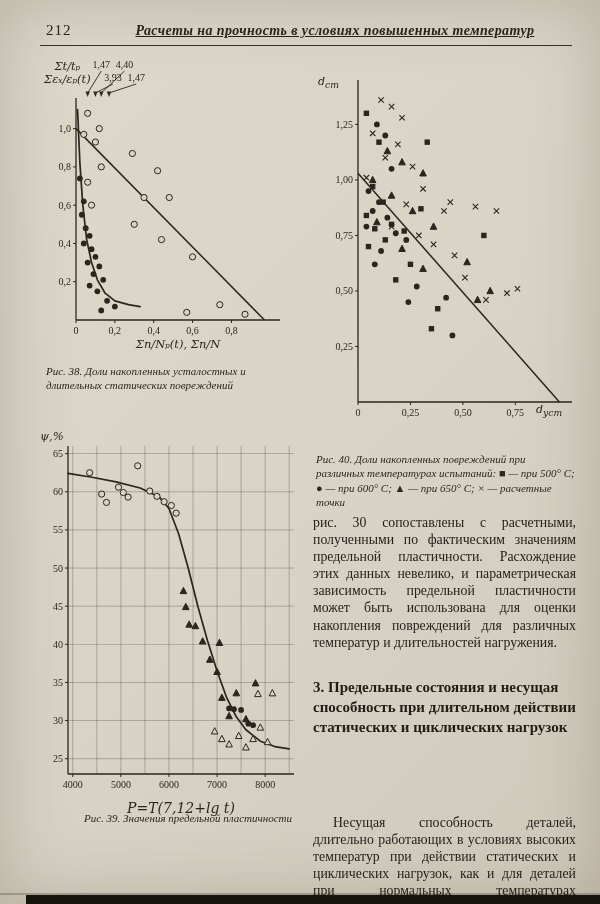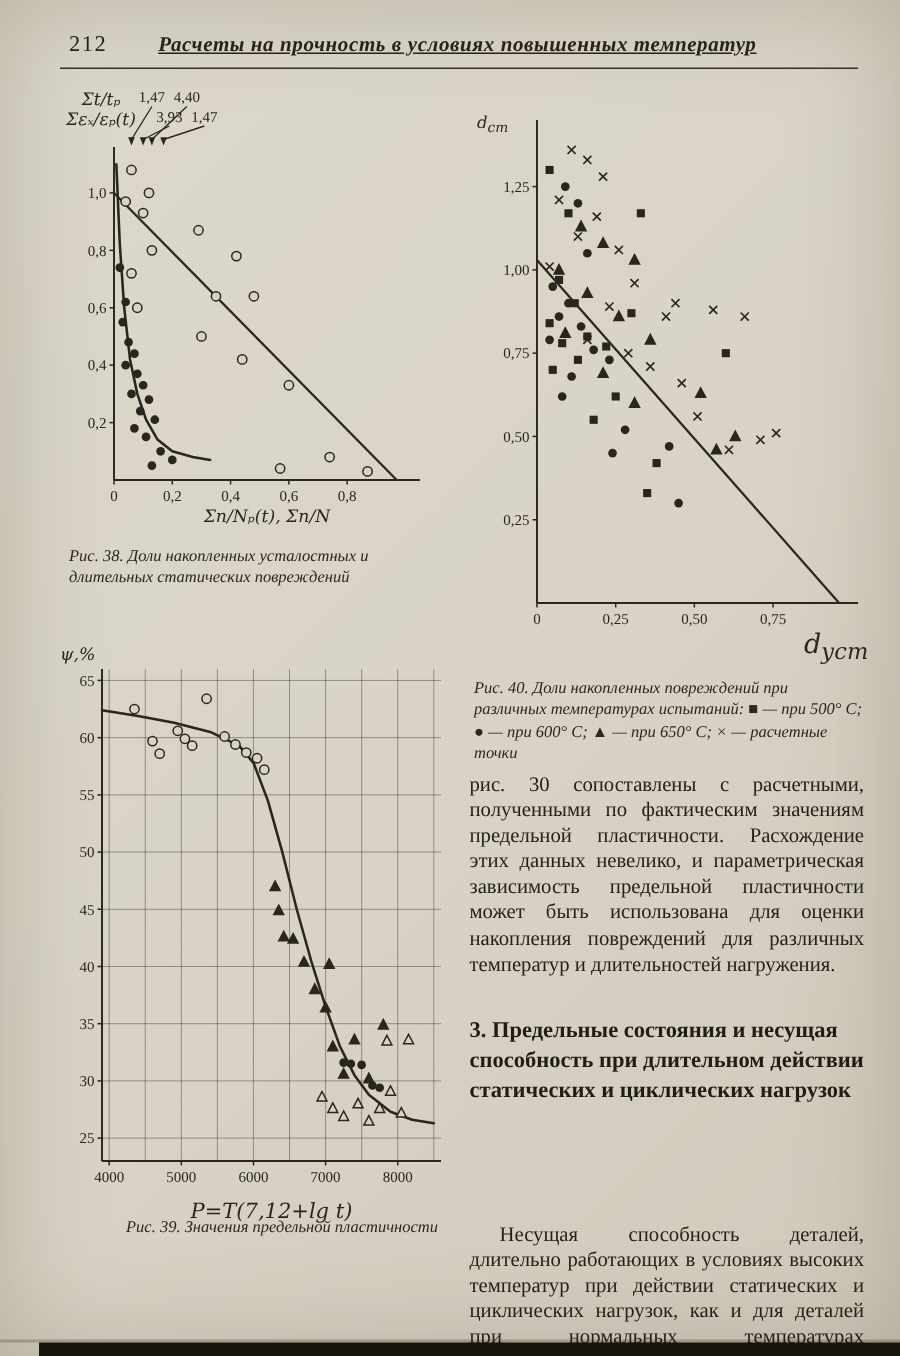--- a/index.html
+++ b/index.html
@@ -9,21 +9,21 @@
     background:#cfc9bb;
     font-family:"Liberation Serif","DejaVu Serif",serif;
     color:#272318;
   }
   .page {
     position:absolute; inset:0;
     background:linear-gradient(135deg,#dcd8ca 0%,#d8d3c5 55%,#cfc9ba 100%);
     box-shadow:inset 0 0 70px rgba(95,84,60,0.28);
   }
   .abs { position:absolute; }
-  .header { top:22px; left:46px; right:36px; display:flex; gap:34px; align-items:baseline; }
+  .header { top:22px; left:46px; right:36px; display:flex; gap:64px; align-items:baseline; }
   .pagenum { font-size:15px; letter-spacing:1px; }
   .runtitle { font-style:italic; font-weight:bold; font-size:14px; letter-spacing:0.4px;text-decoration:underline; }
   .rule { top:45px; left:40px; right:28px; border-top:1.6px solid #363024; }
 
   svg text { font:10px "Liberation Serif","DejaVu Serif",serif; fill:#2a261f; }
 
   .axlab { font-style:italic; font-size:11.5px; line-height:1.15; color:#2a261f;
            font-family:"DejaVu Serif",serif; }
   .ylab2 span { display:block;text-align:center; }
   .cap { font-style:italic; font-size:11px; line-height:1.3; color:#2c2720; text-align:left; }
@@ -309,21 +309,21 @@
       <path d="M104.14313725490196 170.74827586206897L109.54313725490196 176.14827586206894M104.14313725490196 176.14827586206894L109.54313725490196 170.74827586206897" stroke="#2a261f" stroke-width="1.1" fill="none"></path>
       <path d="M118.82941176470587 179.63103448275865L124.22941176470587 185.03103448275863M118.82941176470587 185.03103448275863L124.22941176470587 179.63103448275865" stroke="#2a261f" stroke-width="1.1" fill="none"></path>
       <path d="M139.80980392156863 190.7344827586207L145.2098039215686 196.13448275862066M139.80980392156863 196.13448275862066L145.2098039215686 190.7344827586207" stroke="#2a261f" stroke-width="1.1" fill="none"></path>
       <path d="M160.7901960784314 141.8793103448276L166.19019607843137 147.27931034482756M160.7901960784314 147.27931034482756L166.19019607843137 141.8793103448276" stroke="#2a261f" stroke-width="1.1" fill="none"></path>
       <path d="M181.77058823529413 146.32068965517243L187.1705882352941 151.7206896551724M181.77058823529413 151.7206896551724L187.1705882352941 146.32068965517243" stroke="#2a261f" stroke-width="1.1" fill="none"></path>
       <path d="M150.3 212.94137931034481L155.7 218.3413793103448M150.3 218.3413793103448L155.7 212.94137931034481" stroke="#2a261f" stroke-width="1.1" fill="none"></path>
       <path d="M171.28039215686277 235.14827586206897L176.68039215686275 240.54827586206895M171.28039215686277 240.54827586206895L176.68039215686275 235.14827586206897" stroke="#2a261f" stroke-width="1.1" fill="none"></path>
       <path d="M192.2607843137255 228.48620689655172L197.6607843137255 233.8862068965517M192.2607843137255 233.8862068965517L197.6607843137255 228.48620689655172" stroke="#2a261f" stroke-width="1.1" fill="none"></path>
       <path d="M202.7509803921569 224.0448275862069L208.15098039215687 229.44482758620688M202.7509803921569 229.44482758620688L208.15098039215687 224.0448275862069" stroke="#2a261f" stroke-width="1.1" fill="none"></path>
     </svg>
-  <div class="abs axlab" style="left:536px; top:420px; font-size:18px;">
+  <div class="abs axlab" style="left:536px; top:404px; font-size:11px;">
     <span>d</span><sub>уст</sub>
   </div>
   <div class="abs cap" style="left:316px; top:452px; width:260px;">
     <span>Рис. 40. Доли накопленных повреждений при различных температурах испытаний:</span>
     <span class="legend">■ — при 500° С; ● — при 600° С; ▲ — при 650° С; × — расчетные точки</span>
   </div>
 
   <div class="abs bodytext" style="left:313px; top:514px; width:263px;">рис. 30 сопоставлены с расчетными, полученными по фактическим значениям предельной пластичности. Расхождение этих данных невелико, и параметрическая зависимость предельной пластичности может быть использована для оценки накопления повреждений для различных температур и длительностей нагружения.</div>
 
   <div class="abs sechead" style="left:313px; top:678px; width:263px;">3. Предельные состояния и несущая способность при длительном действии статических и циклических нагрузок</div>

